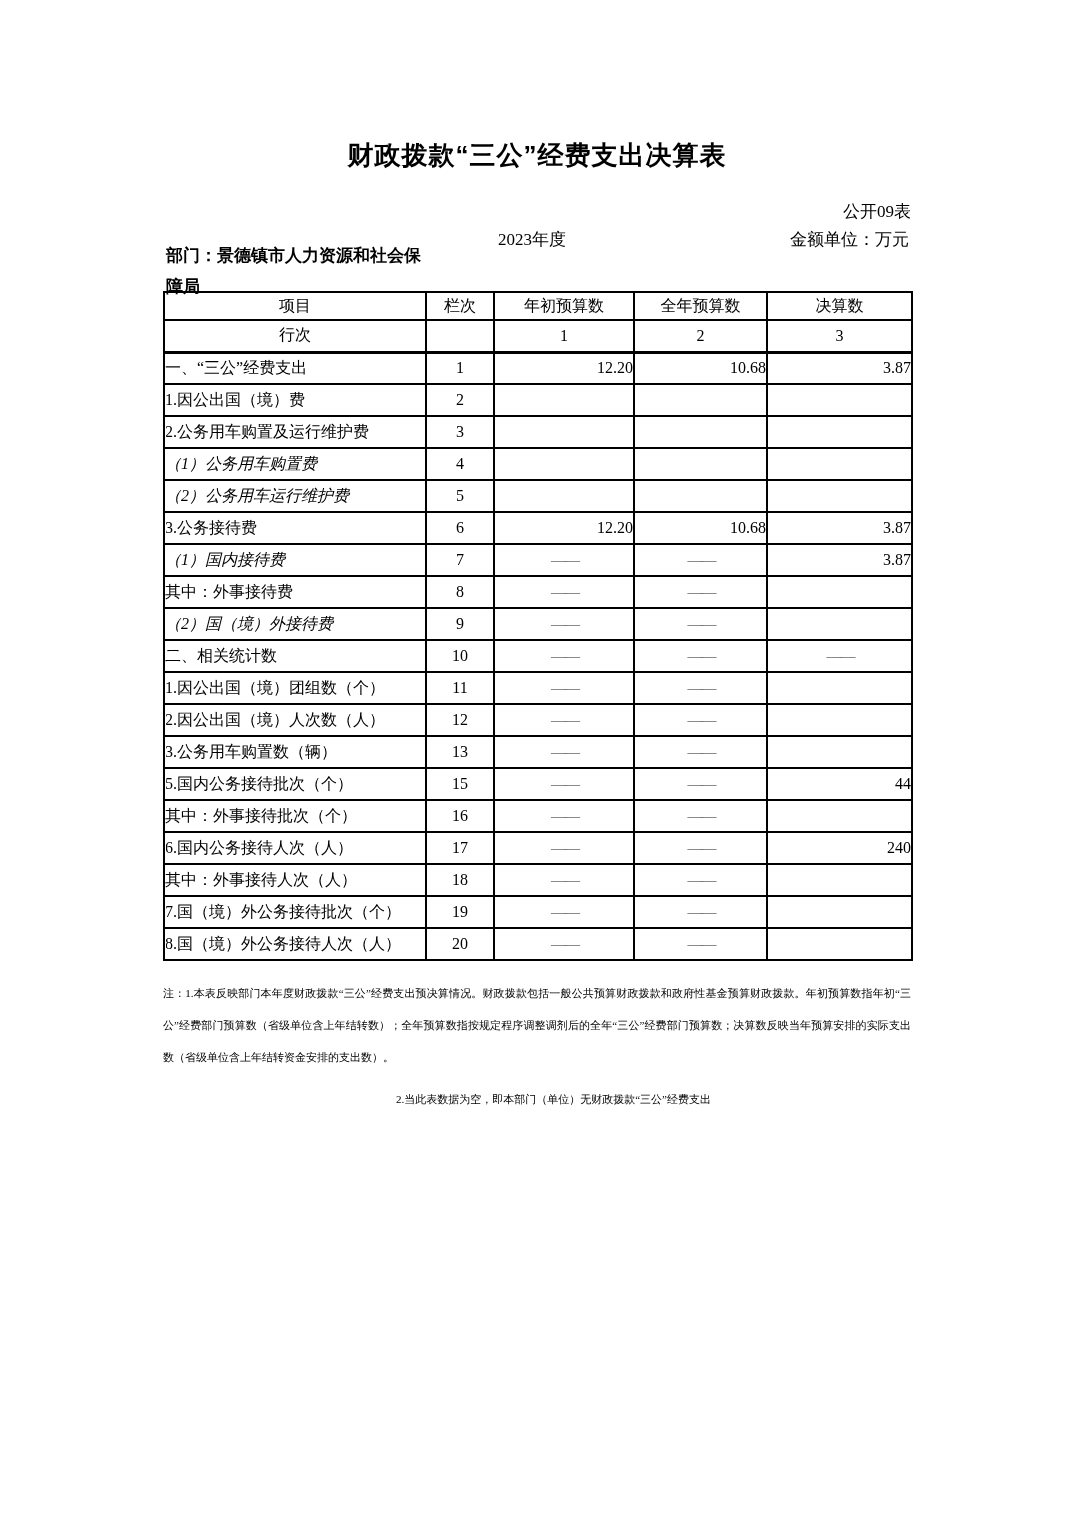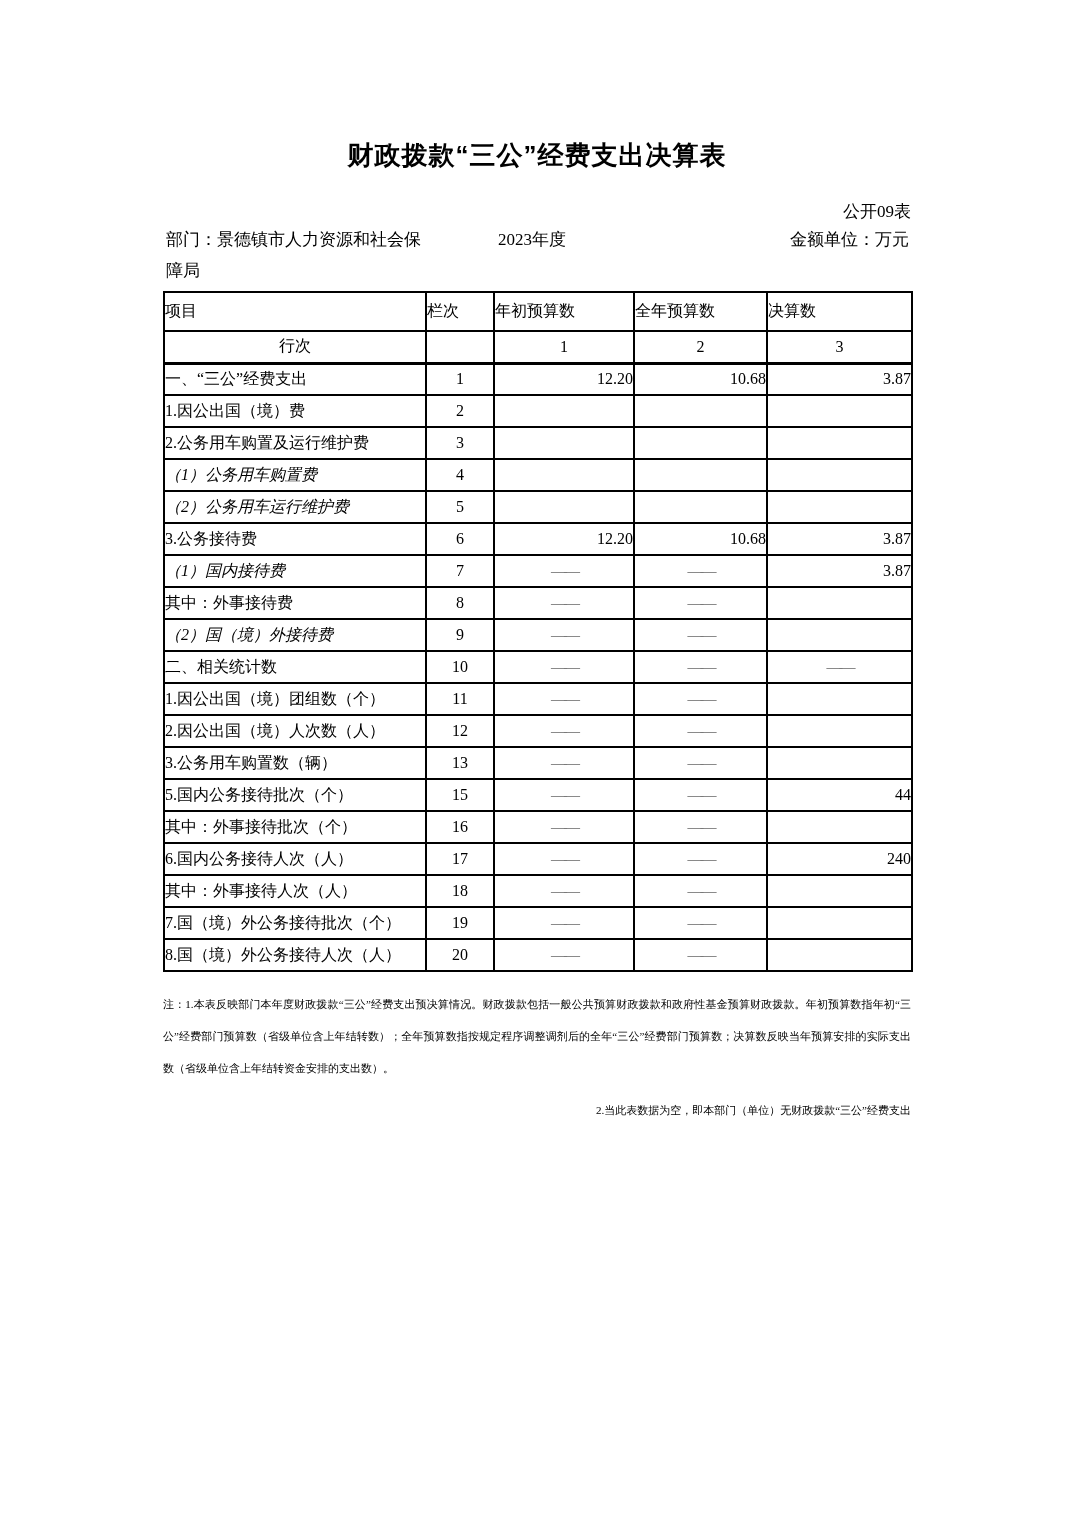--- a/index.html
+++ b/index.html
@@ -26,61 +26,61 @@
     text-align:right;
     font-size:17px;
     line-height:24px;
   }
   .meta-row {
     position:relative;
     height:66px;
     font-size:17px;
     line-height:31px;
   }
-  .dept { position:absolute; left:3px; top:0; width:262px; }
+  .dept { position:absolute; left:3px; top:16px; width:262px;font-weight:bold; }
   .year { position:absolute; left:335px; top:0; }
   .unit { position:absolute; right:2px; top:0; }
 
   table.fin {
     border-collapse:collapse;
     table-layout:fixed;
     width:748px;
     margin-top:1px;
   }
   table.fin th, table.fin td {
     border:2px solid #000;
     font-size:16px;
     font-weight:normal;
     height:32px;
     padding:0;
     overflow:hidden;
     white-space:nowrap;
   }
-  table.fin thead tr.head-row th { height:39px; text-align:left; }
+  table.fin thead tr.head-row th { height:28px; text-align:center; }
   table.fin thead tr.subhead-row th { text-align:center; border-bottom:3px solid #000; }
   td.col-item { text-align:left; }
   td.ind-0 { padding-left:7px; }
-  td.ind-1 { padding-left:13px; }
+  td.ind-1 { padding-left:13px;border-radius:13px; }
   td.ind-2 { padding-left:36px;font-style:italic; }
   td.ind-3 { padding-left:74px; }
   td.ind-4 { padding-left:26px; }
   td.col-line { text-align:center; }
   td.col-num { text-align:right; padding-right:5px; }
   td.cell-dash { text-align:center; padding-right:0; color:#777; letter-spacing:-3px; font-size:15px; }
 
   .note {
     margin-top:16px;
     font-size:11px;
     line-height:32px;
     text-align:justify;
   }
   .note2 {
     margin-top:10px;
     text-indent:33px;
-    text-align:right;
+    text-align:center;
   }
 </style>
 </head>
 <body>
 
 <div class="page">
 
   <h1 class="title">财政拨款“三公”经费支出决算表</h1>
 
   <div class="code-row">

